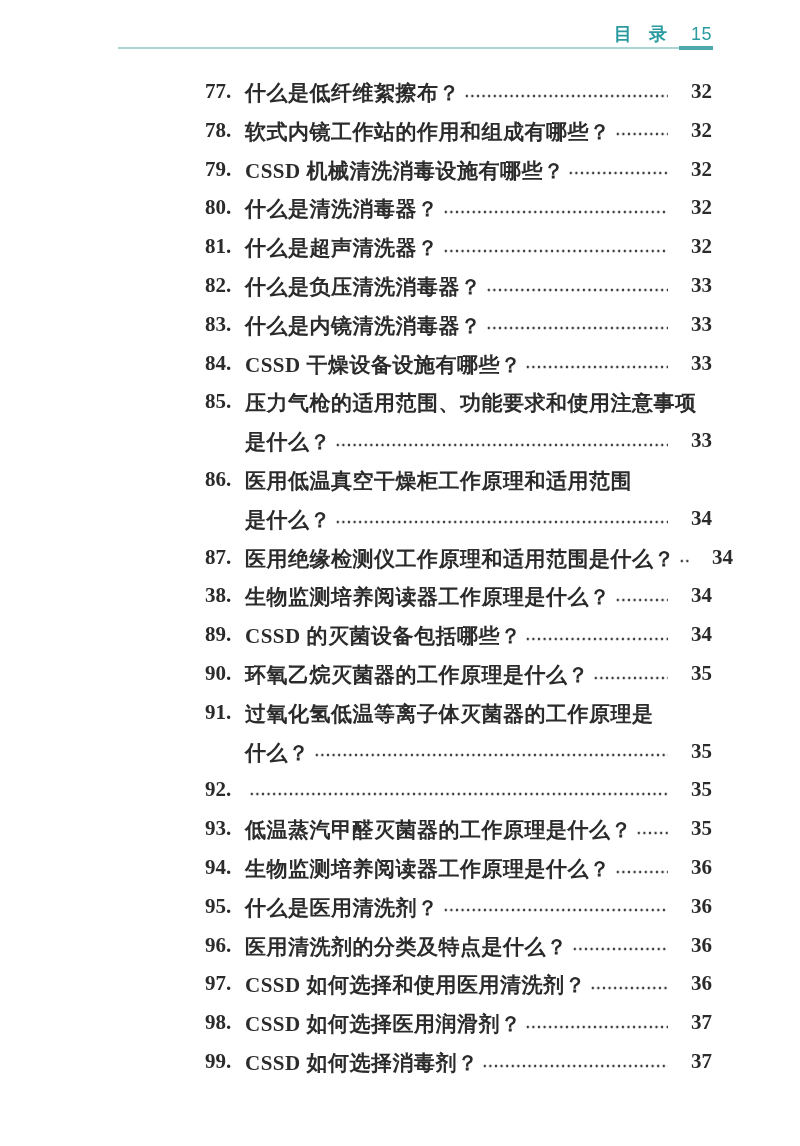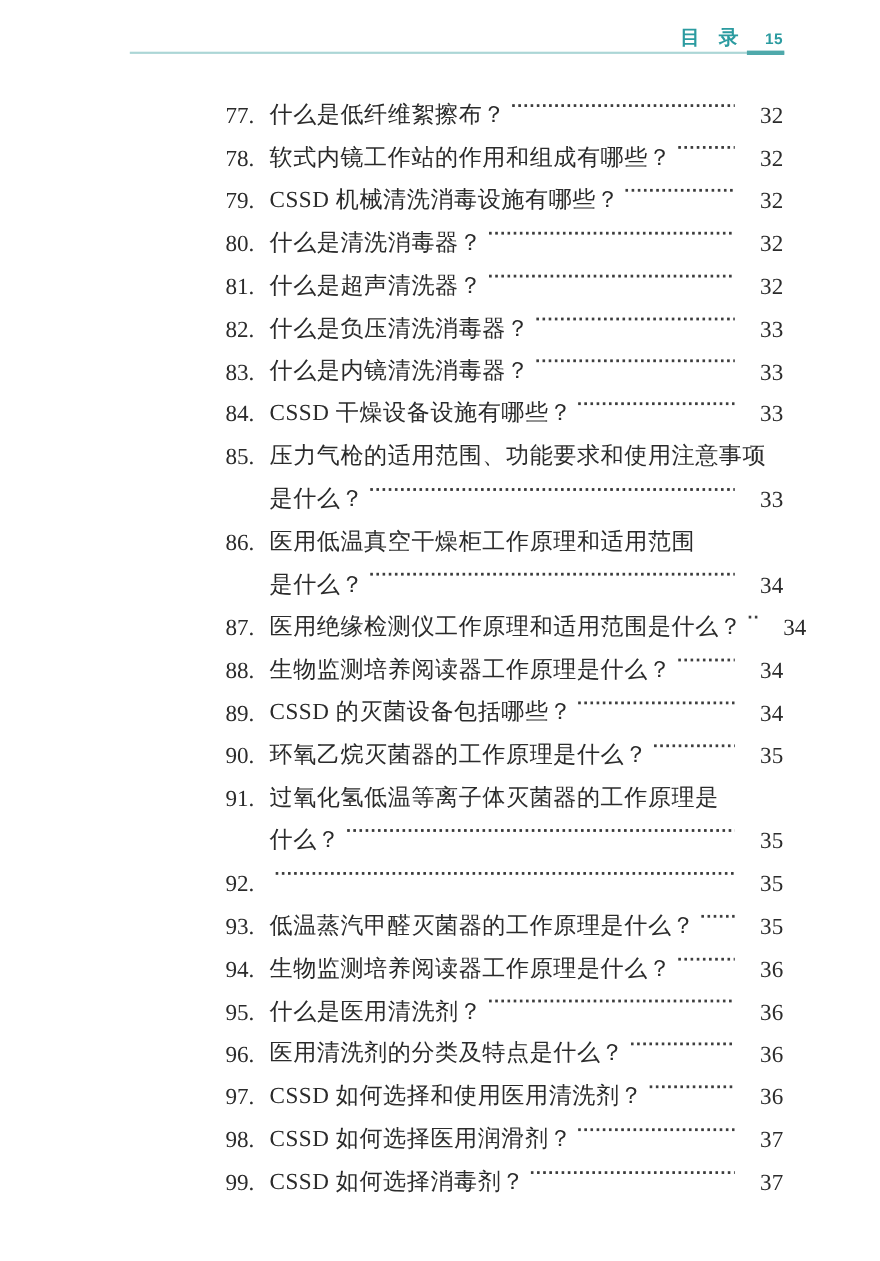--- a/index.html
+++ b/index.html
@@ -21,43 +21,44 @@
   .header-row{
     position:absolute;top:22px;left:0;right:88px;
     display:flex;justify-content:flex-end;align-items:baseline;gap:18px;
     font-family:"Liberation Sans","DejaVu Sans",sans-serif;
     color:var(--accent);
   }
   .header-title{
     font-size:18px;font-weight:600;letter-spacing:6px;white-space:nowrap;
   }
   .header-pagenum{
-    font-size:14px;font-weight:700;letter-spacing:0.5px;
+    font-size:18px;font-weight:400;letter-spacing:0.5px;
   }
   .header-rule{
     position:absolute;top:45px;left:118px;right:87px;height:5px;
   }
   .rule-thin{
     position:absolute;left:0;right:0;top:1.5px;height:2px;
     background:var(--rule-light);
   }
   .rule-thick{
     position:absolute;right:0;top:0.5px;width:34px;height:4px;
     background:var(--rule-dark);
   }
   
   .toc{
     position:absolute;top:79px;left:205px;right:88px;
   }
   .entry-line{
-    display:flex;align-items:flex-end;
+    display:flex;align-items:flex-start;
     height:38.8px;
     font-size:21px;
     letter-spacing:0.5px;
     white-space:nowrap;
+    font-weight:bold;
   }
   .entry-line .num{
     flex:none;width:40px;letter-spacing:0;
   }
   .entry-line .txt{
     flex:none;
   }
   .entry-line .leader{
     flex:1 1 auto;min-width:10px;
     align-self:stretch;
@@ -178,21 +179,21 @@
       <div>
         <div class="entry-line">
           <span class="num">87.</span>
           <span class="txt">医用绝缘检测仪工作原理和适用范围是什么？</span>
           <span class="leader"></span>
           <span class="pg">34</span>
         </div>
       </div>
       <div>
         <div class="entry-line">
-          <span class="num">88.</span>
+          <span class="num">38.</span>
           <span class="txt">生物监测培养阅读器工作原理是什么？</span>
           <span class="leader"></span>
           <span class="pg">34</span>
         </div>
       </div>
       <div>
         <div class="entry-line">
           <span class="num">89.</span>
           <span class="txt">CSSD 的灭菌设备包括哪些？</span>
           <span class="leader"></span>

